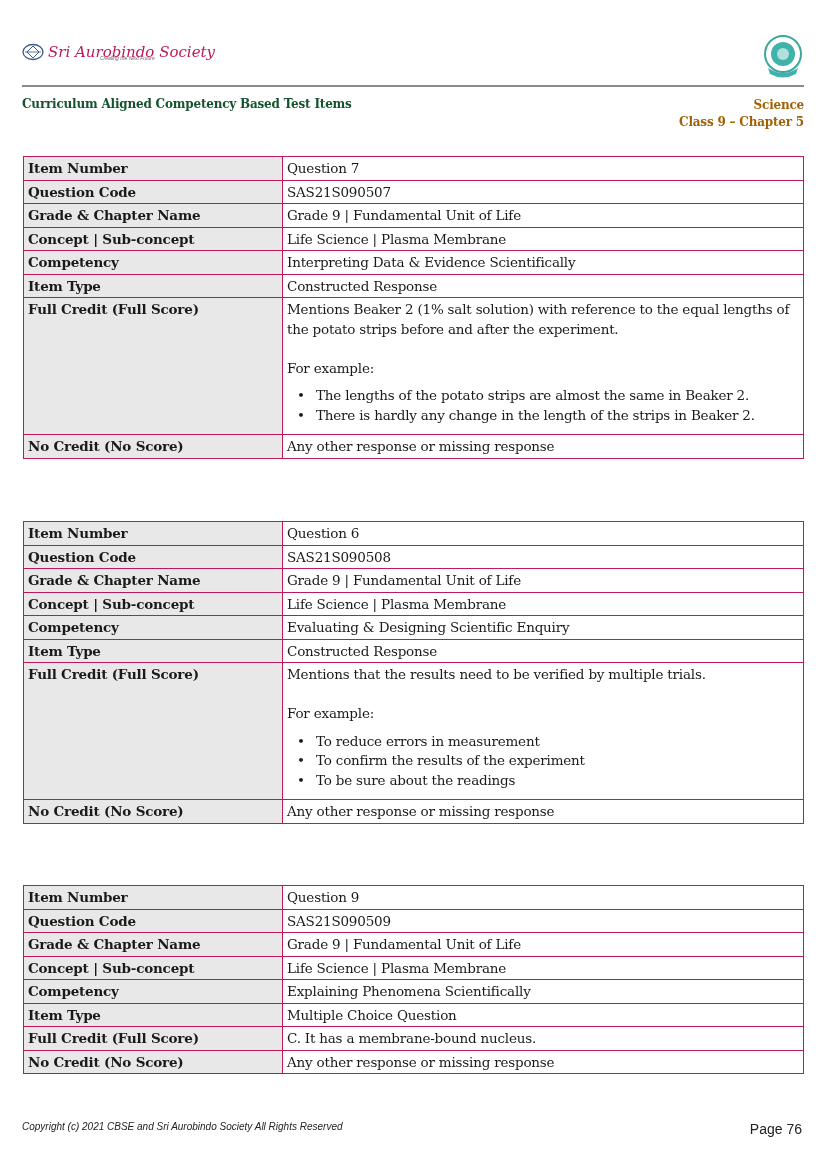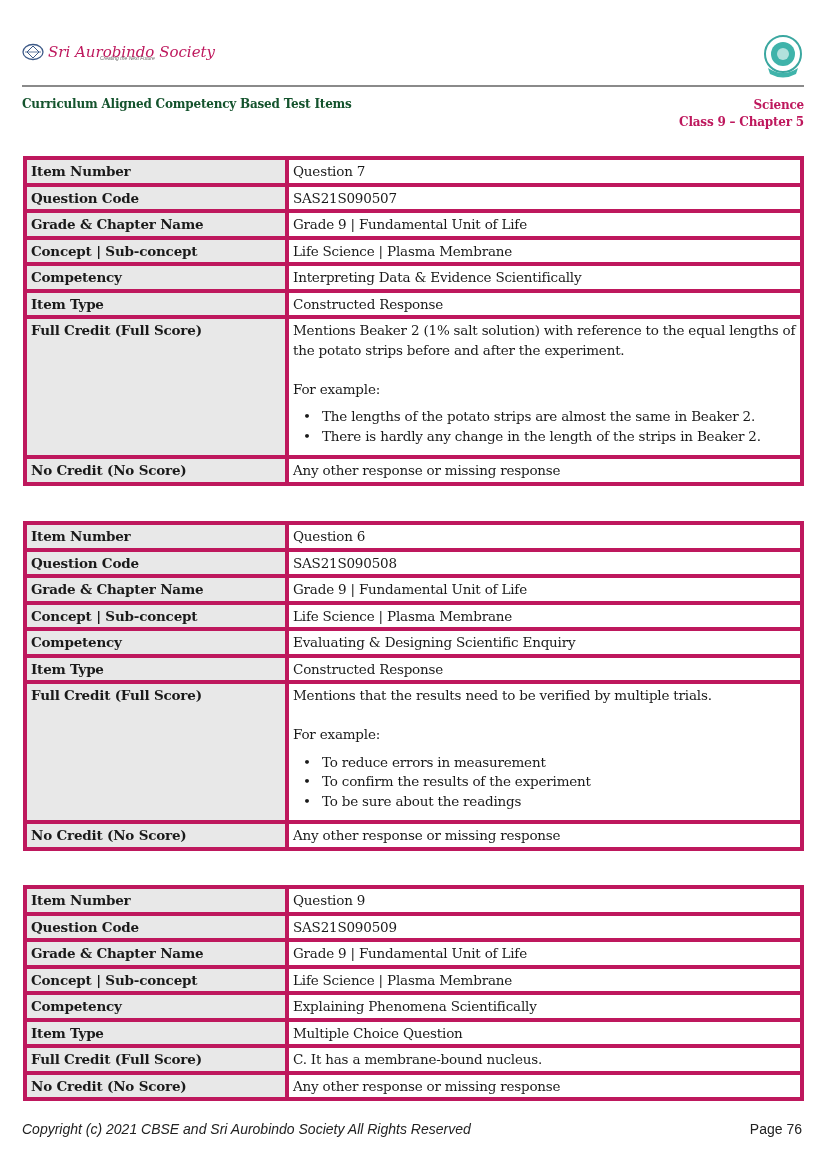--- a/index.html
+++ b/index.html
@@ -4,31 +4,31 @@
 <style>
   html, body { margin: 0; padding: 0; background: #ffffff; }
   body { width: 827px; height: 1169px; position: relative; font-family: "DejaVu Serif", serif; color: #1a1a1a; overflow: hidden; }
   .logo-left { position: absolute; left: 22px; top: 38px; height: 28px; display: flex; align-items: center; }
   .logo-left svg { display: block; }
   .logo-text { font-family: "DejaVu Serif", serif; font-style: italic; font-size: 15px; color: #be185d; margin-left: 4px; line-height: 1; }
   .logo-sub { position: absolute; left: 100px; top: 55px; font-size: 5px; color: #666; font-style: italic; font-family: "Liberation Sans", sans-serif; }
   .logo-right { position: absolute; left: 762px; top: 34px; width: 42px; height: 46px; }
   .header-rule { position: absolute; left: 22px; top: 85px; width: 782px; height: 2px; background: #8a8a8a; }
   .hdr-left { position: absolute; left: 22px; top: 97px; font-size: 12px; font-weight: bold; color: #14532d; font-family: "DejaVu Serif", serif; letter-spacing: -0.2px; }
-  .hdr-right { position: absolute; right: 23px; top: 97px; text-align: right; font-size: 12px; font-weight: bold; color: #be185d; line-height: 17px; letter-spacing: -0.2px; }
+  .hdr-right { position: absolute; right: 23px; top: 97px; text-align: right; font-size: 12px; font-weight: bold; color: #a16207; line-height: 17px; letter-spacing: -0.2px; }
   table.item { position: absolute; left: 23px; width: 781px; border-collapse: collapse; font-size: 13.5px; letter-spacing: -0.2px; }
-  table.item td { border: 4px solid #be185d; padding: 2px 4px 1px 4px; vertical-align: top; line-height: 19.5px; }
+  table.item td { border: 1px solid #be185d; padding: 2px 4px 1px 4px; vertical-align: top; line-height: 19.5px; }
   table.item td.lbl { width: 250px; background: #e8e8e8; font-weight: bold; }
   table.item td.val { background: #ffffff; }
   .block-p { margin: 0; }
   .gap { height: 19.5px; }
   ul.bul { list-style: none; margin: 8px; padding: 0; }
   ul.bul li { position: relative; padding-left: 21px; }
   ul.bul li::before { content: "\2022"; position: absolute; left: 2px; top: 0; }
-  .footer-left { position: absolute; left: 22px; top: 1121px; font-size: 14px; font-style: italic; color: #222; font-family: "Liberation Sans", sans-serif; }
+  .footer-left { position: absolute; left: 22px; top: 1121px; font-size: 10px; font-style: italic; color: #222; font-family: "Liberation Sans", sans-serif; }
   .footer-right { position: absolute; right: 25px; top: 1121px; font-size: 14px; color: #222; font-family: "Liberation Sans", sans-serif; }
 </style>
 </head>
 <body>
 
 <div class="logo-left">
   <svg width="22" height="18" viewBox="0 0 22 18">
     <ellipse cx="11" cy="9" rx="10" ry="7.5" fill="none" stroke="#3d5a88" stroke-width="1.3"></ellipse>
     <polygon points="11,3 17,9 11,15 5,9" fill="none" stroke="#3d5a88" stroke-width="1"></polygon>
     <line x1="3" y1="9" x2="19" y2="9" stroke="#3d5a88" stroke-width="0.8"></line>

